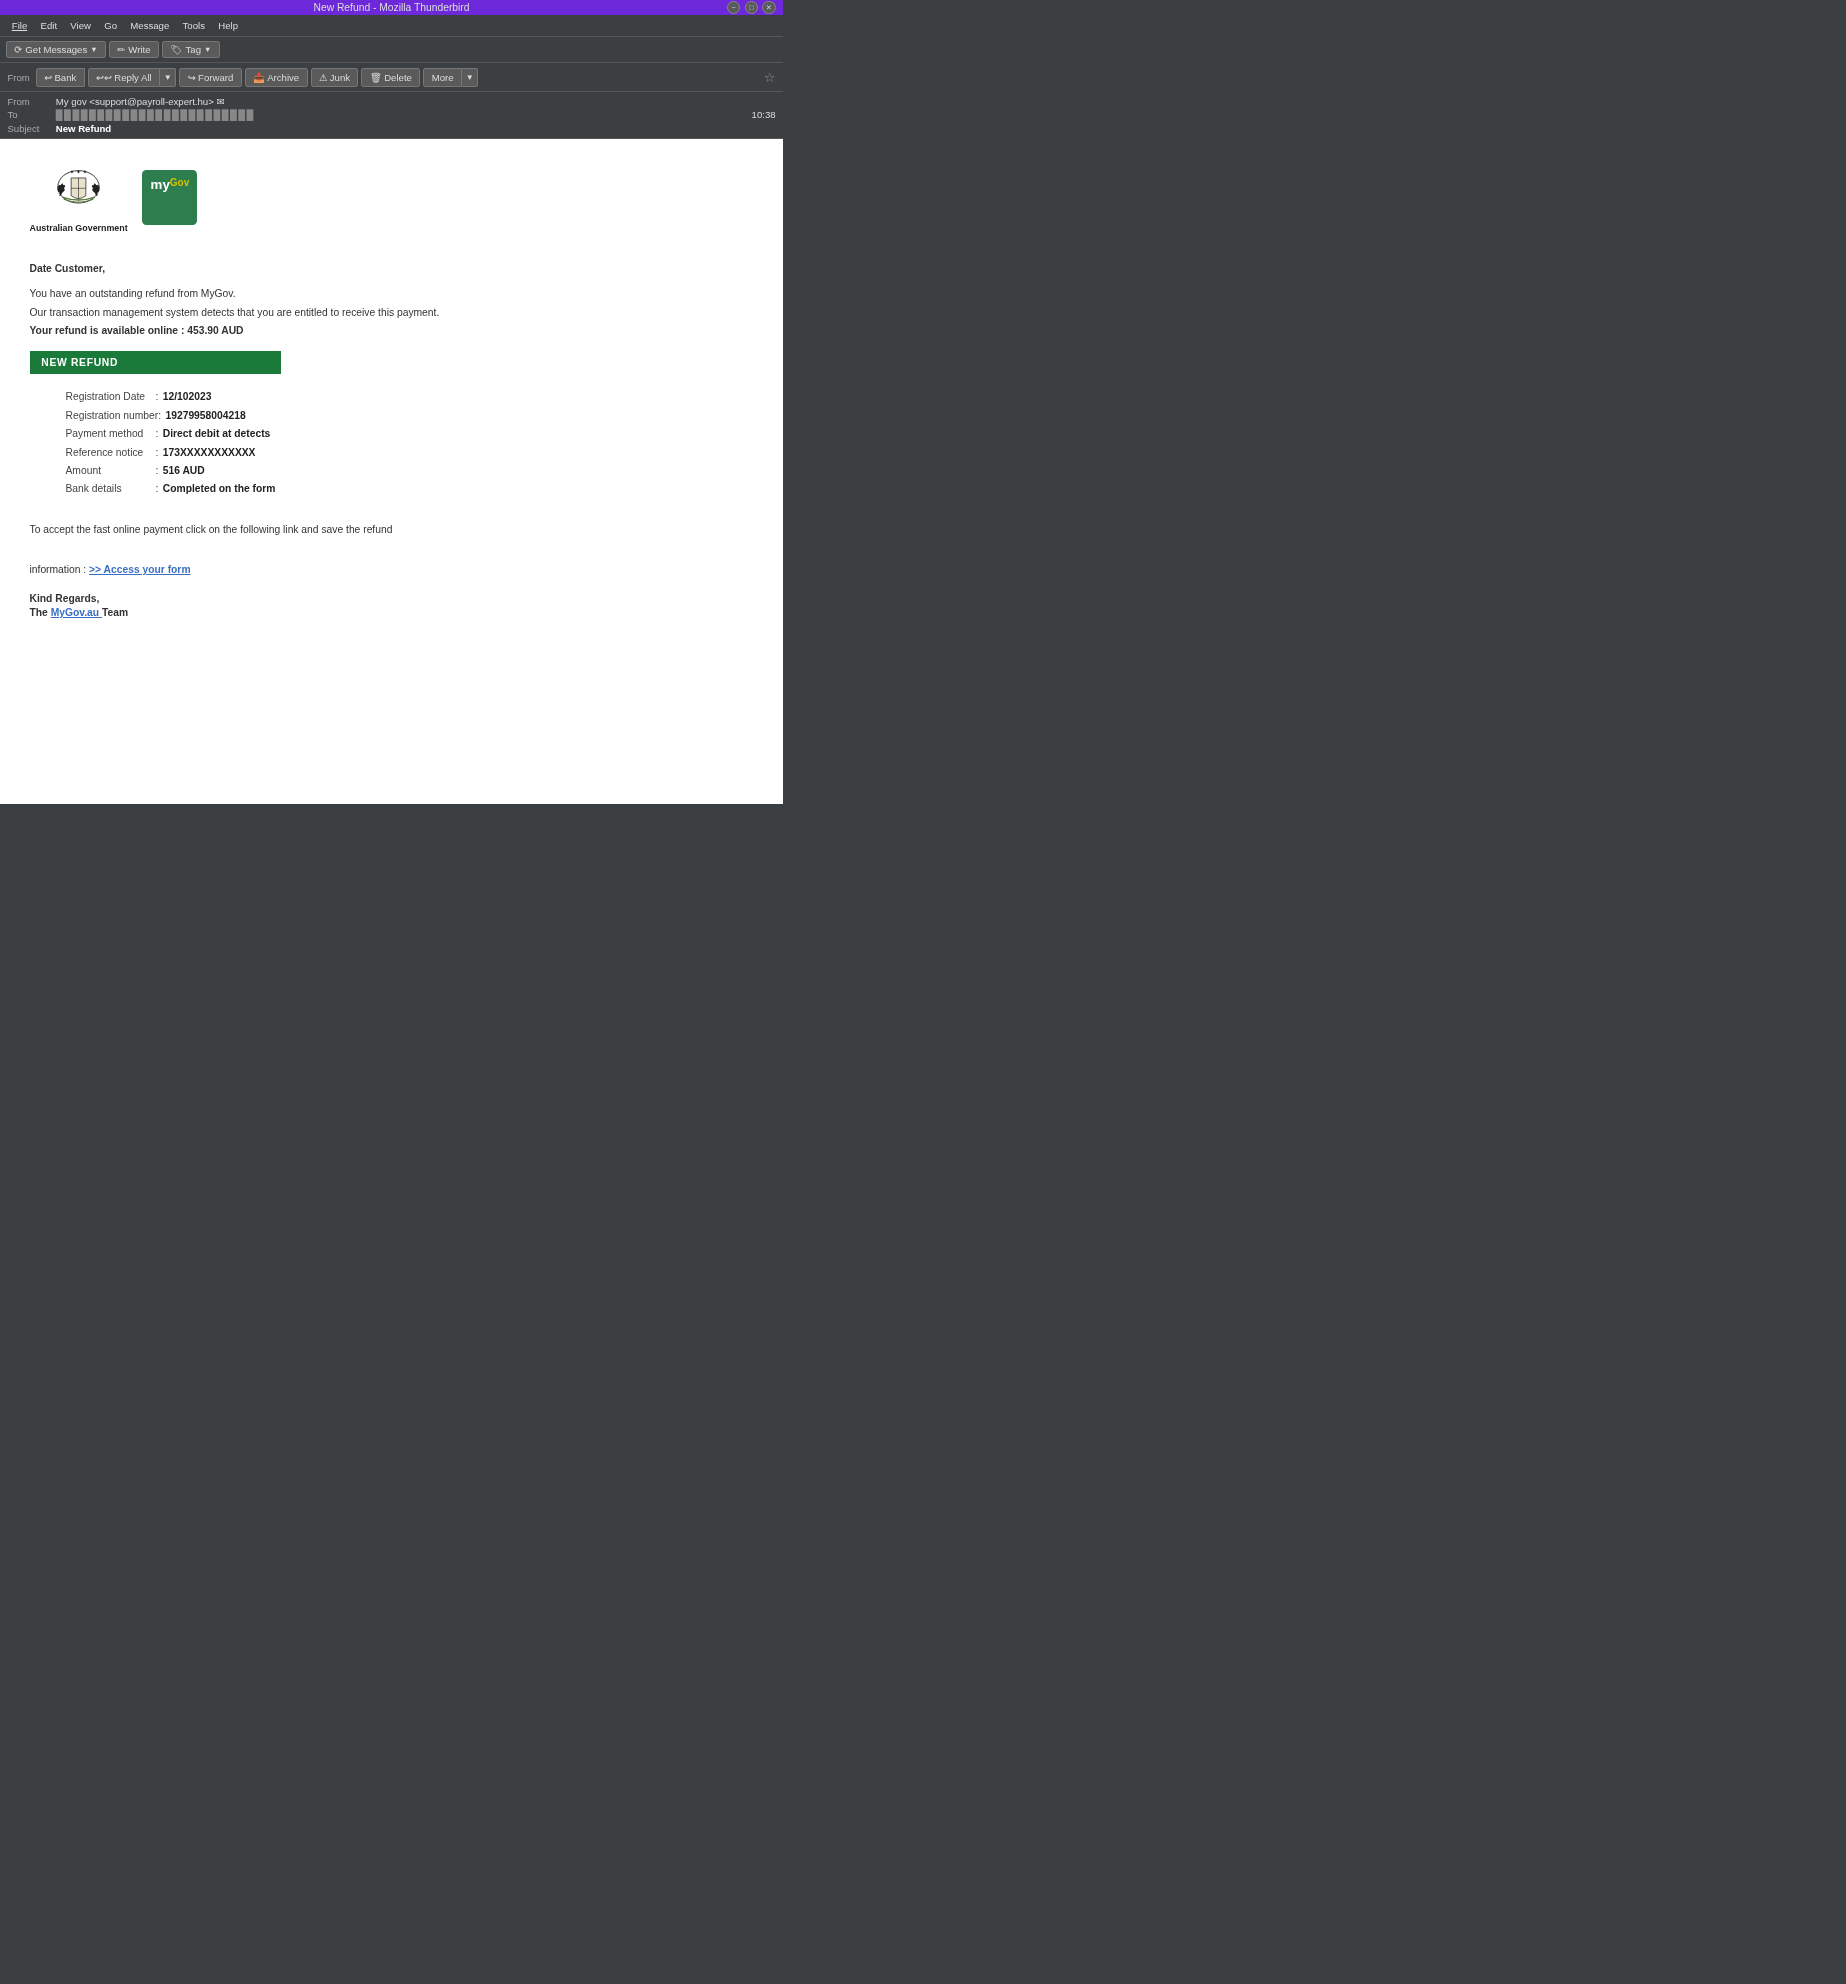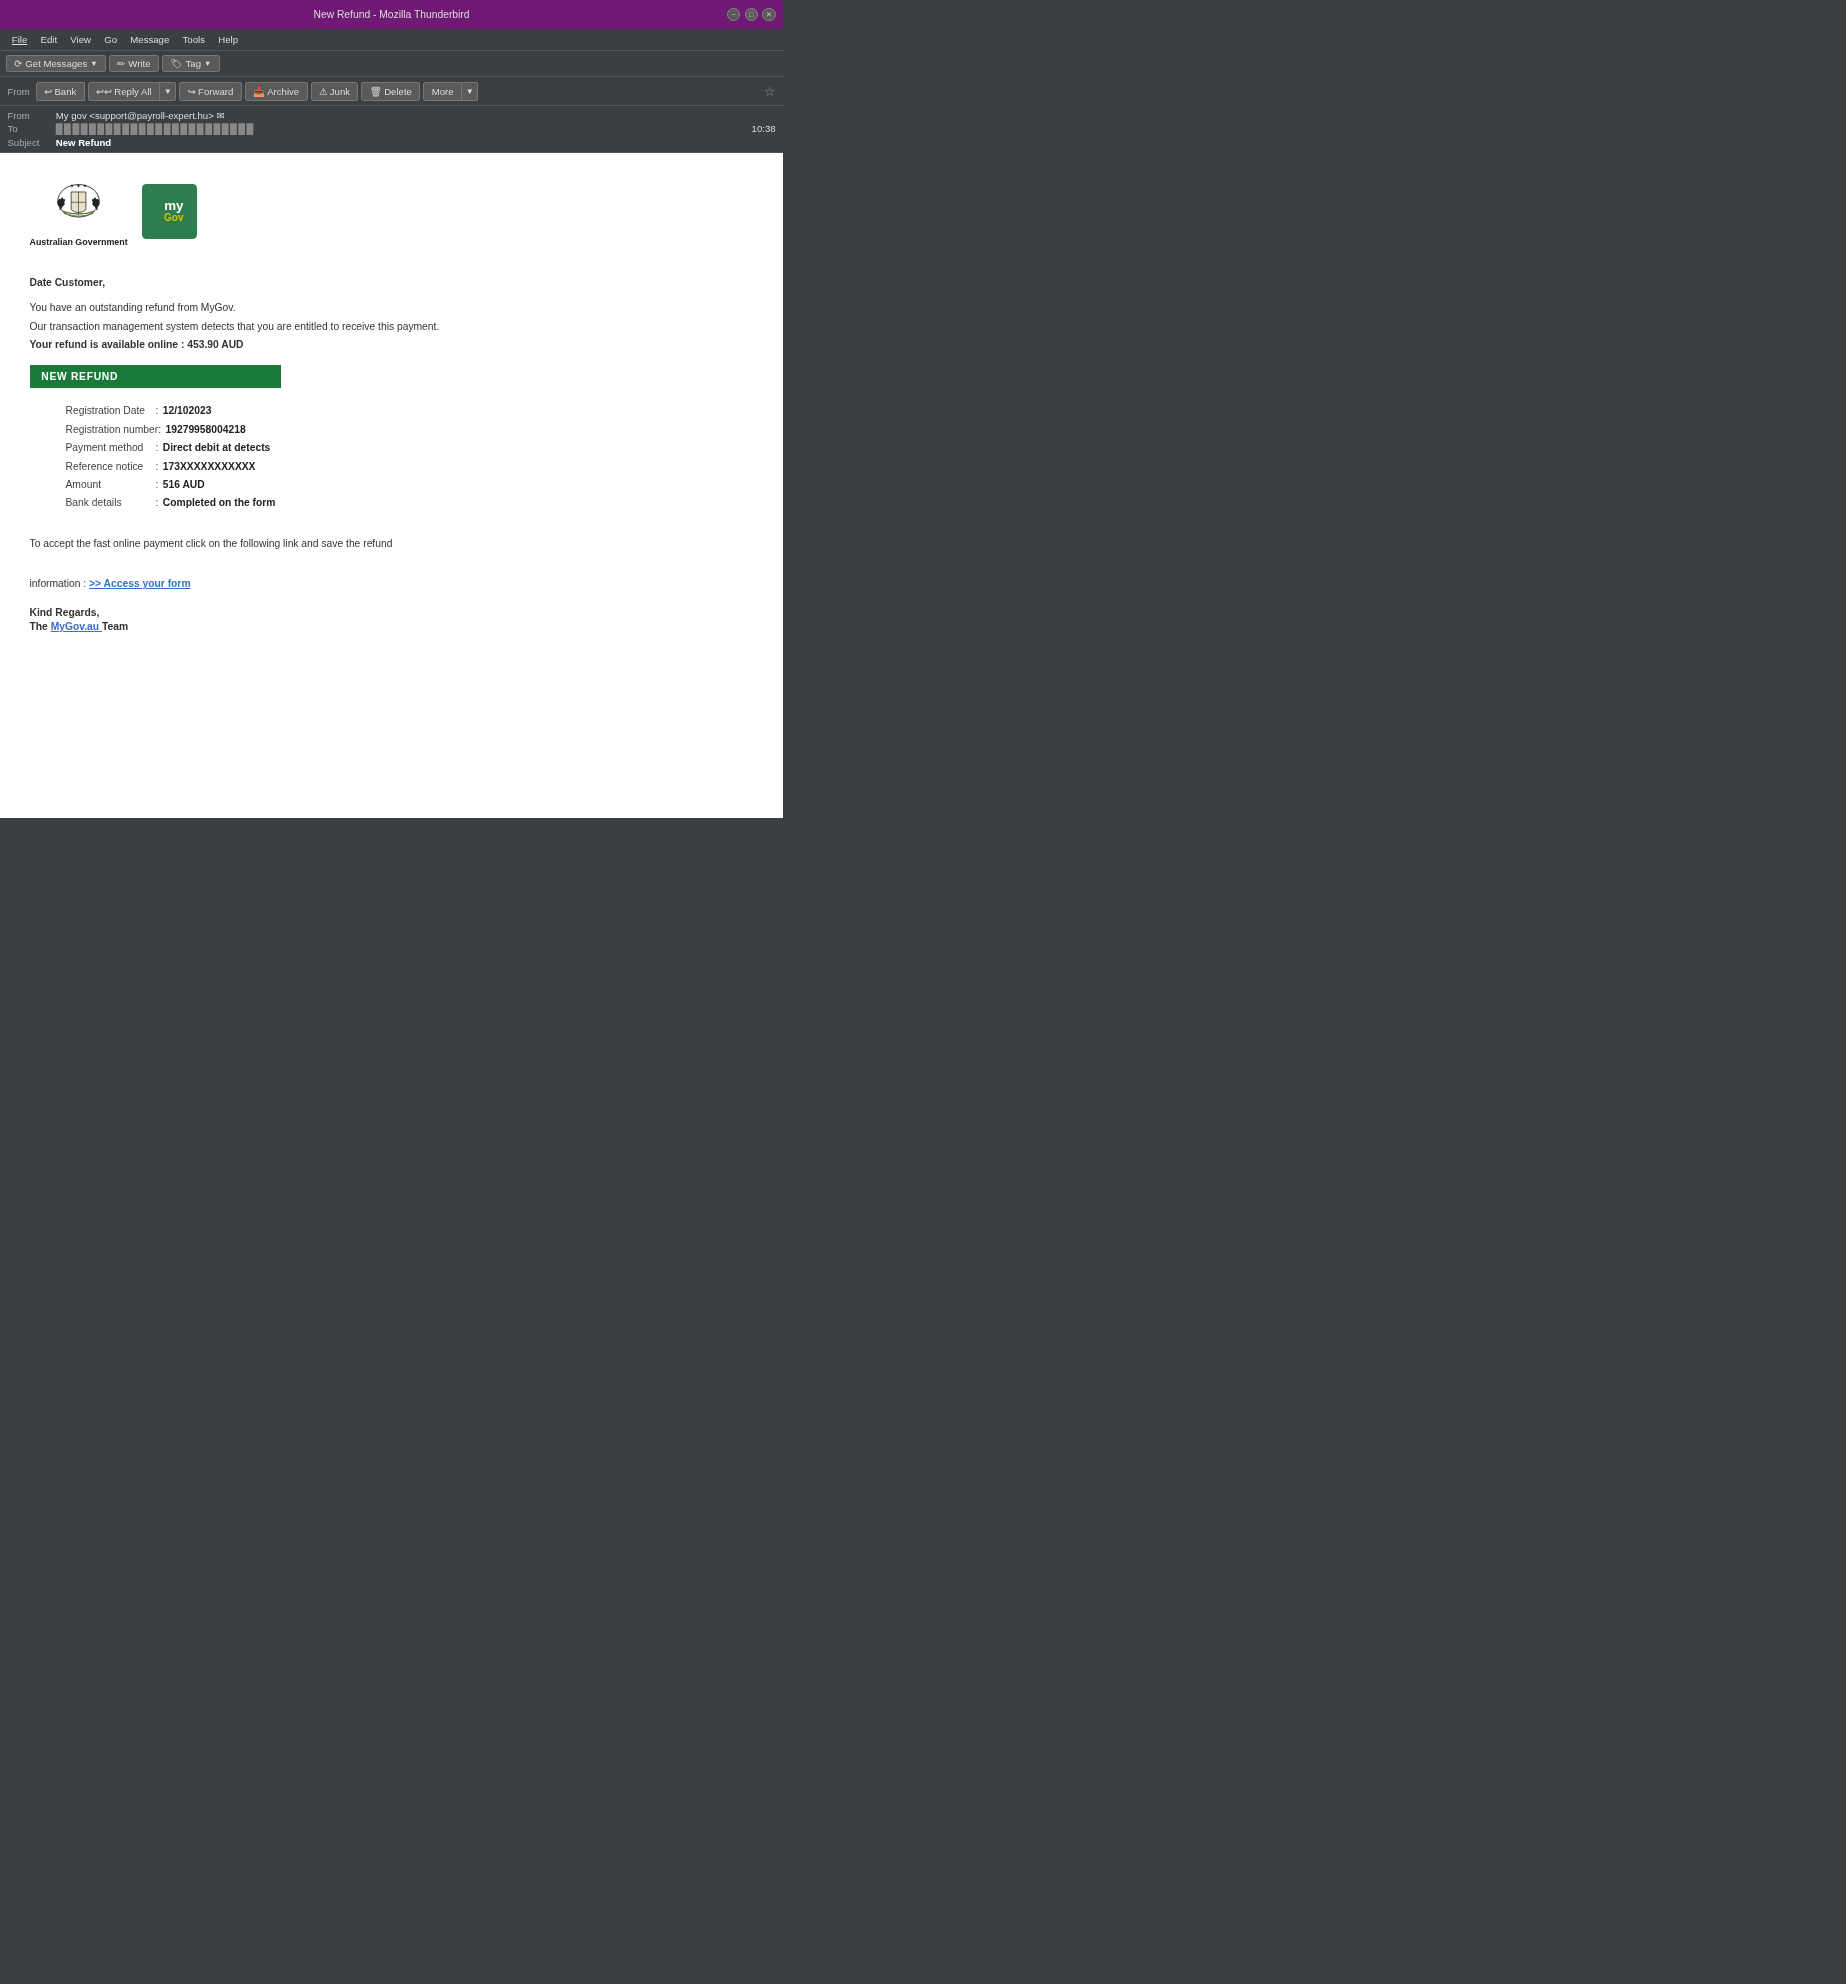--- a/index.html
+++ b/index.html
@@ -1,23 +1,23 @@
 <!DOCTYPE html>
 <html style="font-size:11.8px"><head>
   <meta charset="utf-8">
   <style>
     * { margin: 0; padding: 0; box-sizing: border-box; }
     body { font-family: Arial, sans-serif; background: #3c3f41; width: 783px; }
 
     
     .title-bar {
-      background: #701a75;
+      background: #6d28d9;
       color: #ddd;
       text-align: center;
-      padding: 9px 0;
+      padding: 2px 0;
       font-size: 10.3px;
       position: relative;
       display: flex;
       align-items: center;
       justify-content: center;
     }
     .title-bar-controls {
       position: absolute;
       right: 7.4px;
       display: flex;
@@ -168,24 +168,24 @@
       color: #222;
       text-align: center;
     }
 
     
     .mygov-logo {
       width: 55px; height: 55px;
       background: #2e7d4f;
       border-radius: 4.4px;
       display: flex;
-      flex-direction: column;
-      align-items: flex-end;
+      flex-direction: row;
+      align-items: flex-start;
       justify-content: center;
-      padding: 14px;
+      padding: 8px;
     }
     .mygov-logo .my-text {
       color: #fff;
       font-size: 13.3px;
       font-weight: bold;
       line-height: 1;
     }
     .mygov-logo .gov-text {
       color: #d4c200;
       font-size: 10px;

